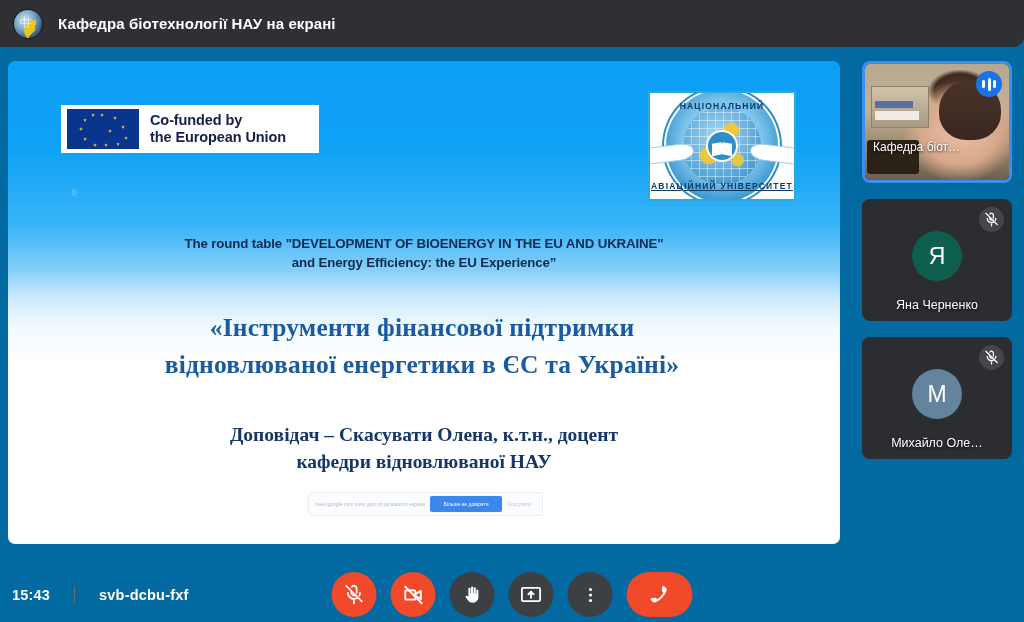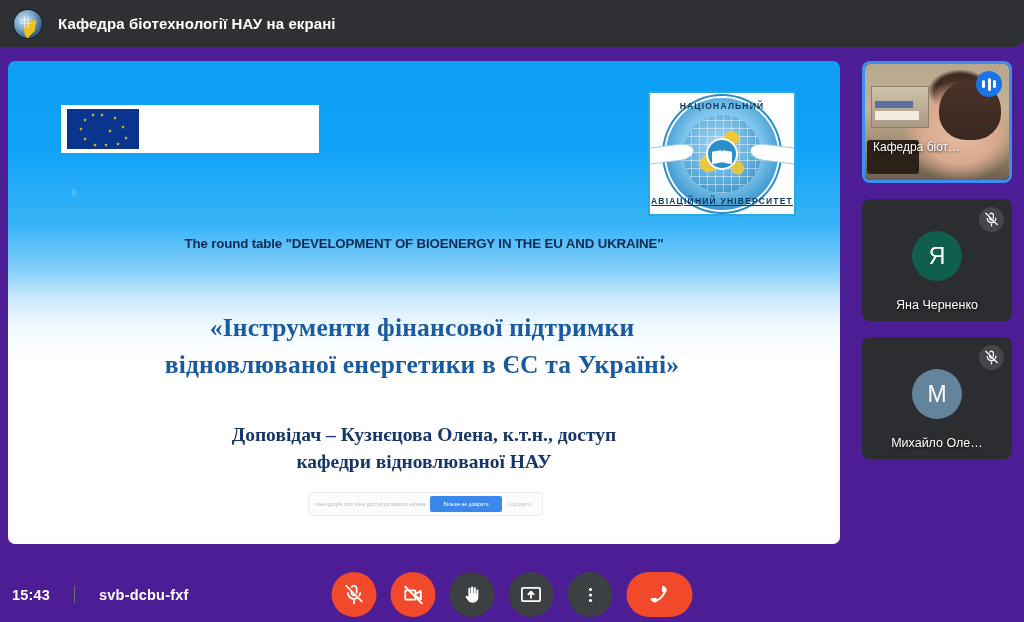--- a/index.html
+++ b/index.html
@@ -2,21 +2,21 @@
 <html><head>
 <meta charset="utf-8">
 <style>
   * { margin:0; padding:0; box-sizing:border-box; }
   html, body {
     width:1024px; height:622px;
     background:#0f0f10;
     font-family:"Liberation Sans", sans-serif;
     overflow:hidden;
   }
-  #app { position:relative; width:1024px; height:622px; background:#4c1d95; }
+  #app { position:relative; width:1024px; height:622px; background:#0369a1; }
 
   
   .header-banner{
     position:absolute; left:0; top:0; width:1024px; height:47px;
     background:#2e3033; border-bottom-right-radius:10px;
     display:flex; align-items:center; padding-left:14px;
   }
   .hdr-avatar{
     width:28px; height:28px; border-radius:50%;
     background:radial-gradient(circle at 38% 36%, #cfe4f2 0%, #7ba6c8 40%, #2f5d86 72%, #143a5c 100%);
@@ -66,21 +66,21 @@
   }
   .eu-star i{ display:block; width:4px; height:4px; background:#ffd617;
     clip-path:polygon(50% 0%,61% 35%,98% 35%,68% 57%,79% 91%,50% 70%,21% 91%,32% 57%,2% 35%,39% 35%); }
   .eu-text{
     margin-left:11px; color:#12204a; font-size:14.5px; font-weight:bold;
     line-height:1.18; letter-spacing:-.1px;
   }
 
   
   .nau-logo{
-    position:absolute; left:640px; top:30px; width:148px; height:125px;
+    position:absolute; left:640px; top:30px; width:148px; height:110px;
     background:#ffffff; border:2px solid #2aa9e0; overflow:hidden;
   }
   .nau-disc{
     position:absolute; left:50%; top:50%; transform:translate(-50%,-50%);
     width:112px; height:112px; border-radius:50%;
     background:radial-gradient(circle at 50% 45%, #bfe3f7 0%, #7cc3ec 48%, #2f8fc9 78%, #1b6fa8 100%);
     box-shadow:0 0 0 2px #ffffff, 0 0 0 4px #2d8ec6;
   }
   .nau-globe{
     position:absolute; left:50%; top:50%; transform:translate(-50%,-50%);
@@ -314,46 +314,51 @@
           <span class="eu-star" style="left:16px;top:9px">
               <i></i>
             </span>
           <span class="eu-star" style="left:24px;top:4px">
               <i></i>
             </span>
           <span class="eu-star" style="left:41px;top:20px">
               <i></i>
             </span>
         </div>
+        <div class="eu-text">
+          <div>Co-funded by</div>
+          <div>the European Union</div>
+        </div>
       </div>
 
       <div class="nau-logo">
         <div class="nau-disc"></div>
         <div class="nau-globe"></div>
         <div class="nau-wing l"></div>
         <div class="nau-wing r"></div>
         <div class="nau-center"></div>
         <div class="nau-book"></div>
         <div class="nau-arc top">НАЦІОНАЛЬНИЙ</div>
         <div class="nau-arc bot">АВІАЦІЙНИЙ УНІВЕРСИТЕТ</div>
       </div>
 
       <div class="slide-cursor"></div>
 
       <div class="slide-sub">
         <div>The round table "DEVELOPMENT OF BIOENERGY IN THE EU AND UKRAINE"</div>
+        <div>and Energy Efficiency: the EU Experience”</div>
       </div>
 
       <div class="slide-title">
         <div>«Інструменти фінансової підтримки</div>
         <div>відновлюваної енергетики в ЄС та Україні»</div>
       </div>
 
       <div class="slide-speaker">
-        <div>Доповідач – Кузнєцова Олена, к.т.н., доступ</div>
+        <div>Доповідач – Скасувати Олена, к.т.н., доцент</div>
         <div>кафедри відновлюваної НАУ</div>
       </div>
 
       <div class="ghost-bar">
         <div class="ghost-txt">meet.google.com хоче доступ до вашого екрана</div>
         <div class="ghost-btn">Більше не довіряти</div>
         <div class="ghost-btn2">Скасувати</div>
       </div>
       <div class="ghost-right"></div>
     </div>

